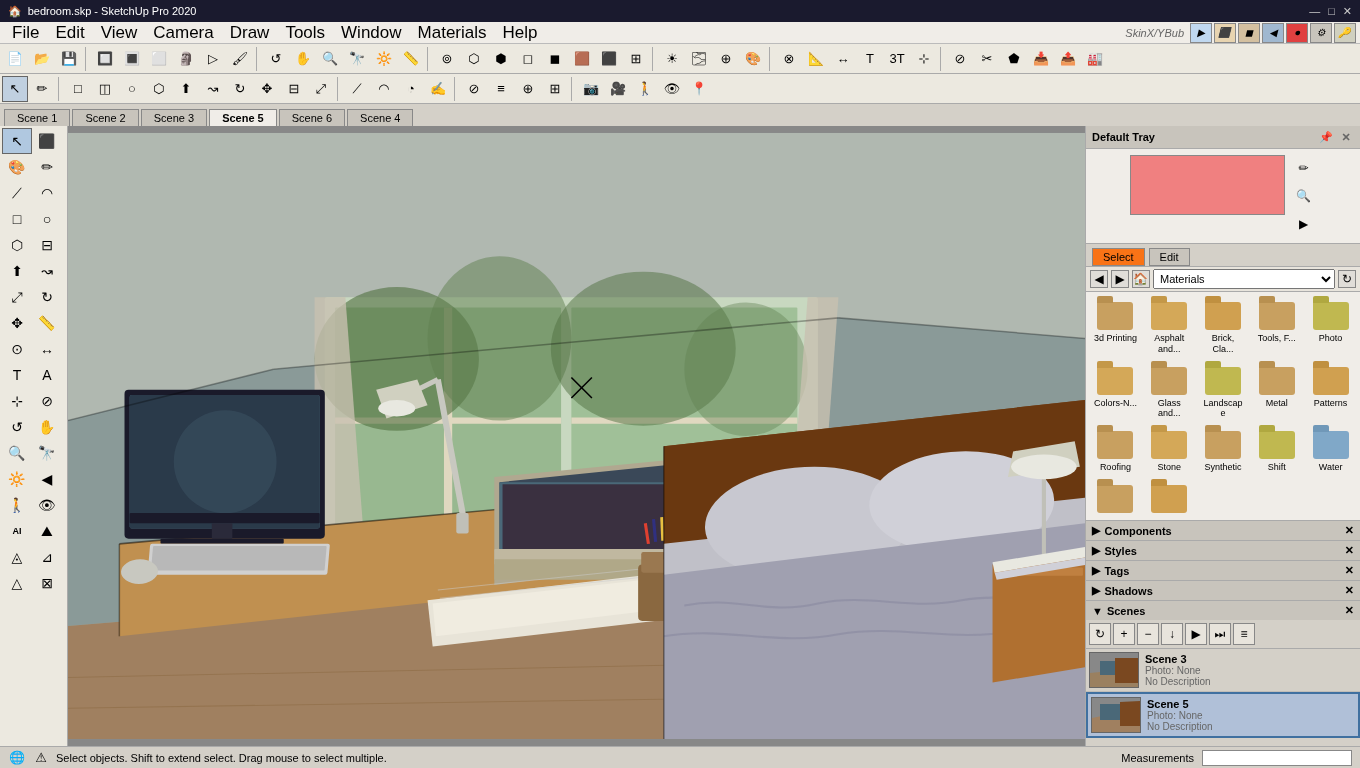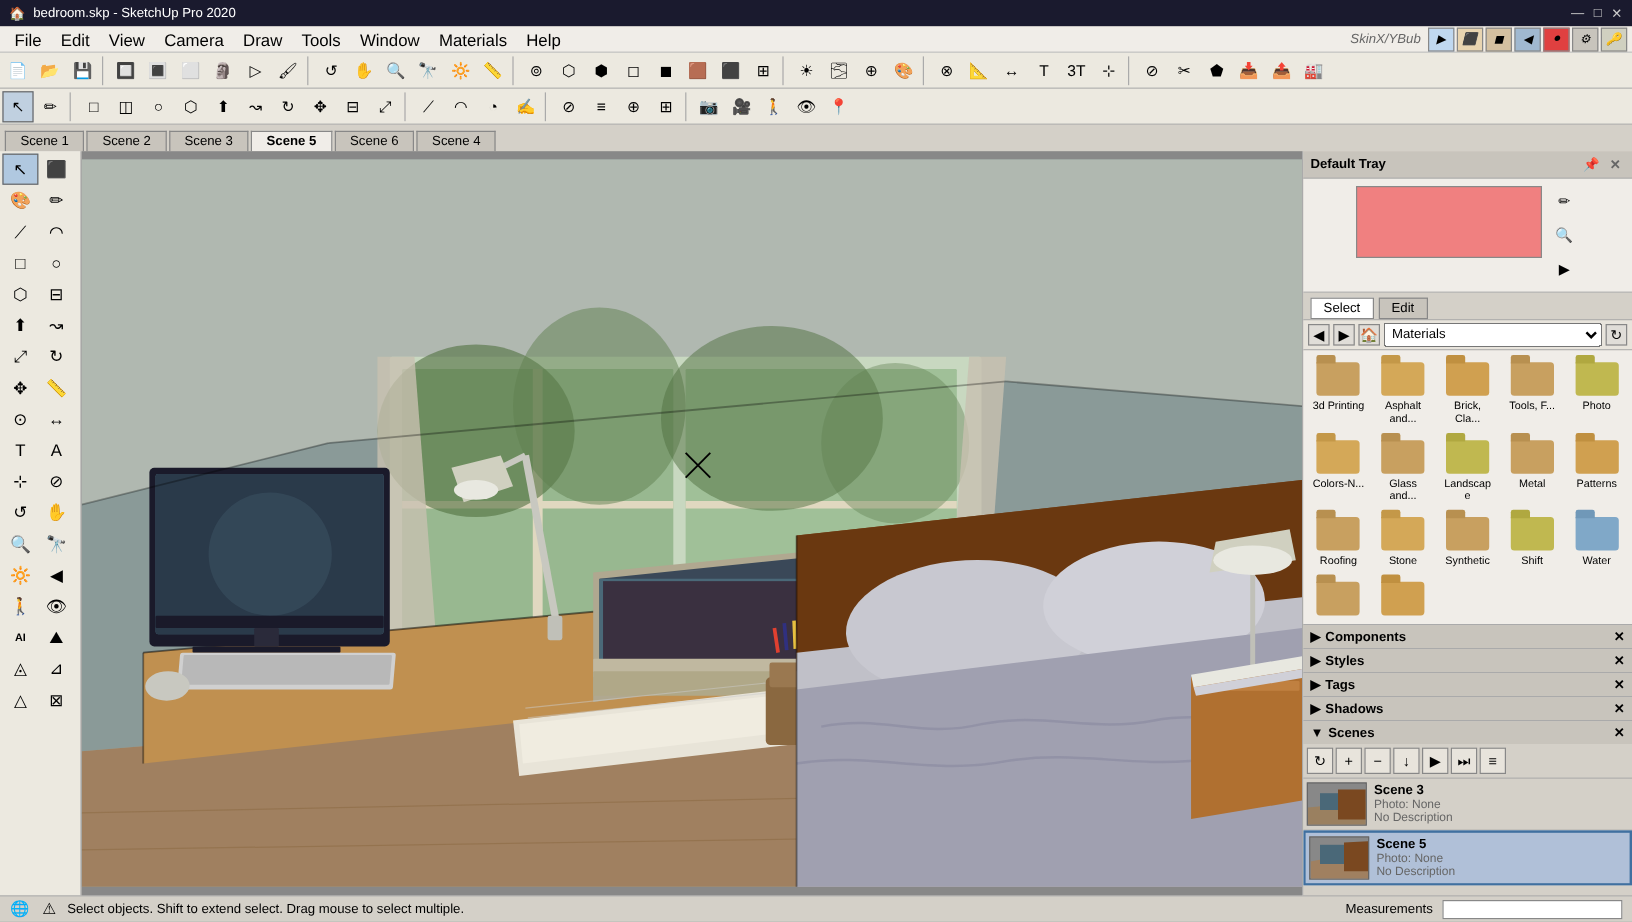--- a/index.html
+++ b/index.html
@@ -25,21 +25,21 @@
       height: 22px;
       background: #f0ede8;
       display: flex;
       align-items: center;
       padding: 0 4px;
       border-bottom: 1px solid #bbb;
     }
     .menu-item {
       padding: 2px 8px;
       cursor: pointer;
-      font-size: 14px;
+      font-size: 17px;
     }
 
     
     .toolbar {
       height: 30px;
       background: #ece9e0;
       display: flex;
       align-items: center;
       padding: 0 2px;
       border-bottom: 1px solid #aaa;
@@ -164,21 +164,21 @@
       align-items: center;
       gap: 4px;
     }
     .sel-tab {
       padding: 2px 10px;
       cursor: pointer;
       font-size: 11px;
       border: 1px solid #888;
       background: #c8c4bc;
     }
-    .sel-tab.active { background: #ffffff; }
+    .sel-tab.active { background: #f97316; }
 
     
     #materials-area {
       background: #f0ede8;
       padding: 4px;
     }
     #materials-grid {
       display: grid;
       grid-template-columns: repeat(5, 1fr);
       gap: 3px;

